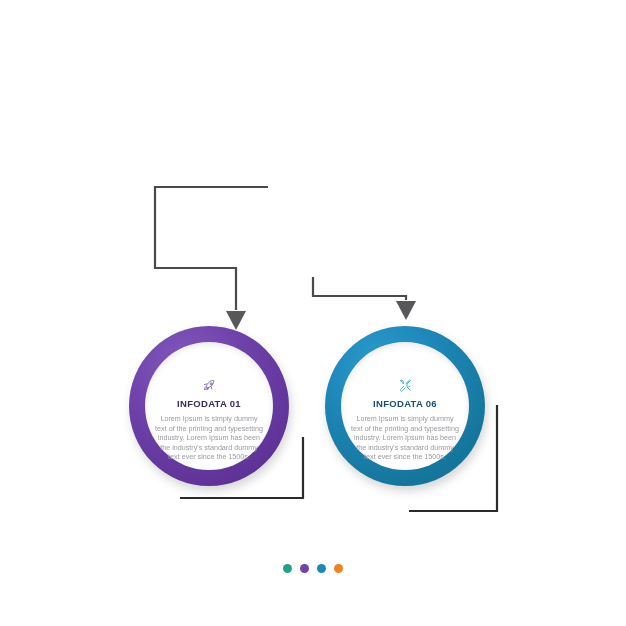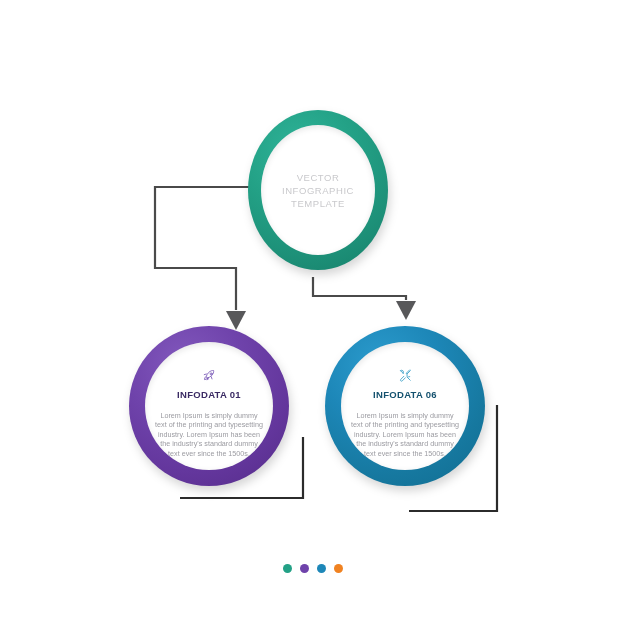--- a/index.html
+++ b/index.html
@@ -112,41 +112,41 @@
   }
   #node-2 .ring-body {
     background: radial-gradient(circle at 34% 24%, #2b9bcd 0%, #1d87b8 36%, #16789f 70%, #106c90 100%);
   }
   .node-step .ring-inner {
     left: 16px; top: 16px; right: 16px; bottom: 16px;
   }
   .node-step .ring-content {
     left: 16px; top: 16px; right: 16px; bottom: 16px;
     padding: 10px 8px 8px;
-    justify-content: center;
+    justify-content: flex-end;
   }
 
   .node-icon {
     margin-top: 12px;
     height: 16px;
     display: flex;
     align-items: center;
     justify-content: center;
   }
   .node-title {
     margin-top: 5px;
     font-size: 9.5px;
     font-weight: 700;
     letter-spacing: 0.3px;
   }
   #node-1 .node-title { color: #3a2a63; }
   #node-2 .node-title { color: #14516e; }
 
   .node-desc {
-    margin-top: 11px;
+    margin-top: 5px;
     font-size: 7.2px;
     line-height: 9.6px;
     color: #9b9ba1;
     max-width: 108px;
   }
 
   
   #dots {
     position: absolute;
     left: 0;
@@ -173,29 +173,20 @@
     <polygon points="226,311 246,311 236,330" fill="#58585a"></polygon>
 
     <path d="M 313 277 L 313 296 L 406 296 L 406 300" fill="none" stroke="#4a4a4a" stroke-width="2.2"></path>
     <polygon points="396,301 416,301 406,320" fill="#58585a"></polygon>
 
     <path d="M 303 437 L 303 498 L 180 498" fill="none" stroke="#2b2b2b" stroke-width="2.2"></path>
 
     <path d="M 497 405 L 497 511 L 409 511" fill="none" stroke="#2b2b2b" stroke-width="2.2"></path>
   </svg>
 
-  <div class="node" id="node-main">
-    <div class="ring-shadow"></div>
-    <div class="ring-body"></div>
-    <div class="ring-inner"></div>
-    <div class="ring-content">
-      <div class="main-title">VECTOR INFOGRAPHIC</div>
-      <div class="main-title">TEMPLATE</div>
-    </div>
-  </div>
 
   <div class="node node-step" id="node-1">
     <div class="ring-shadow"></div>
     <div class="ring-body"></div>
     <div class="ring-inner"></div>
     <div class="ring-content">
       <div class="node-icon">
         <svg width="15" height="15" viewBox="0 0 24 24" fill="none" stroke="#7b5bb8" stroke-width="1.4" stroke-linecap="round" stroke-linejoin="round">
           <path d="M5.5 14.2c-1 1-1.4 2.6-1.5 4.3 1.7-.1 3.3-.5 4.3-1.5"></path>
           <path d="M9.8 17.3 6.7 14.2c.6-2.6 1.9-5 3.7-6.8 3-3 6.1-3.6 8.2-3.3.3 2.1-.3 5.2-3.3 8.2-1.8 1.8-4.2 3.1-6.8 3.7z"></path>

